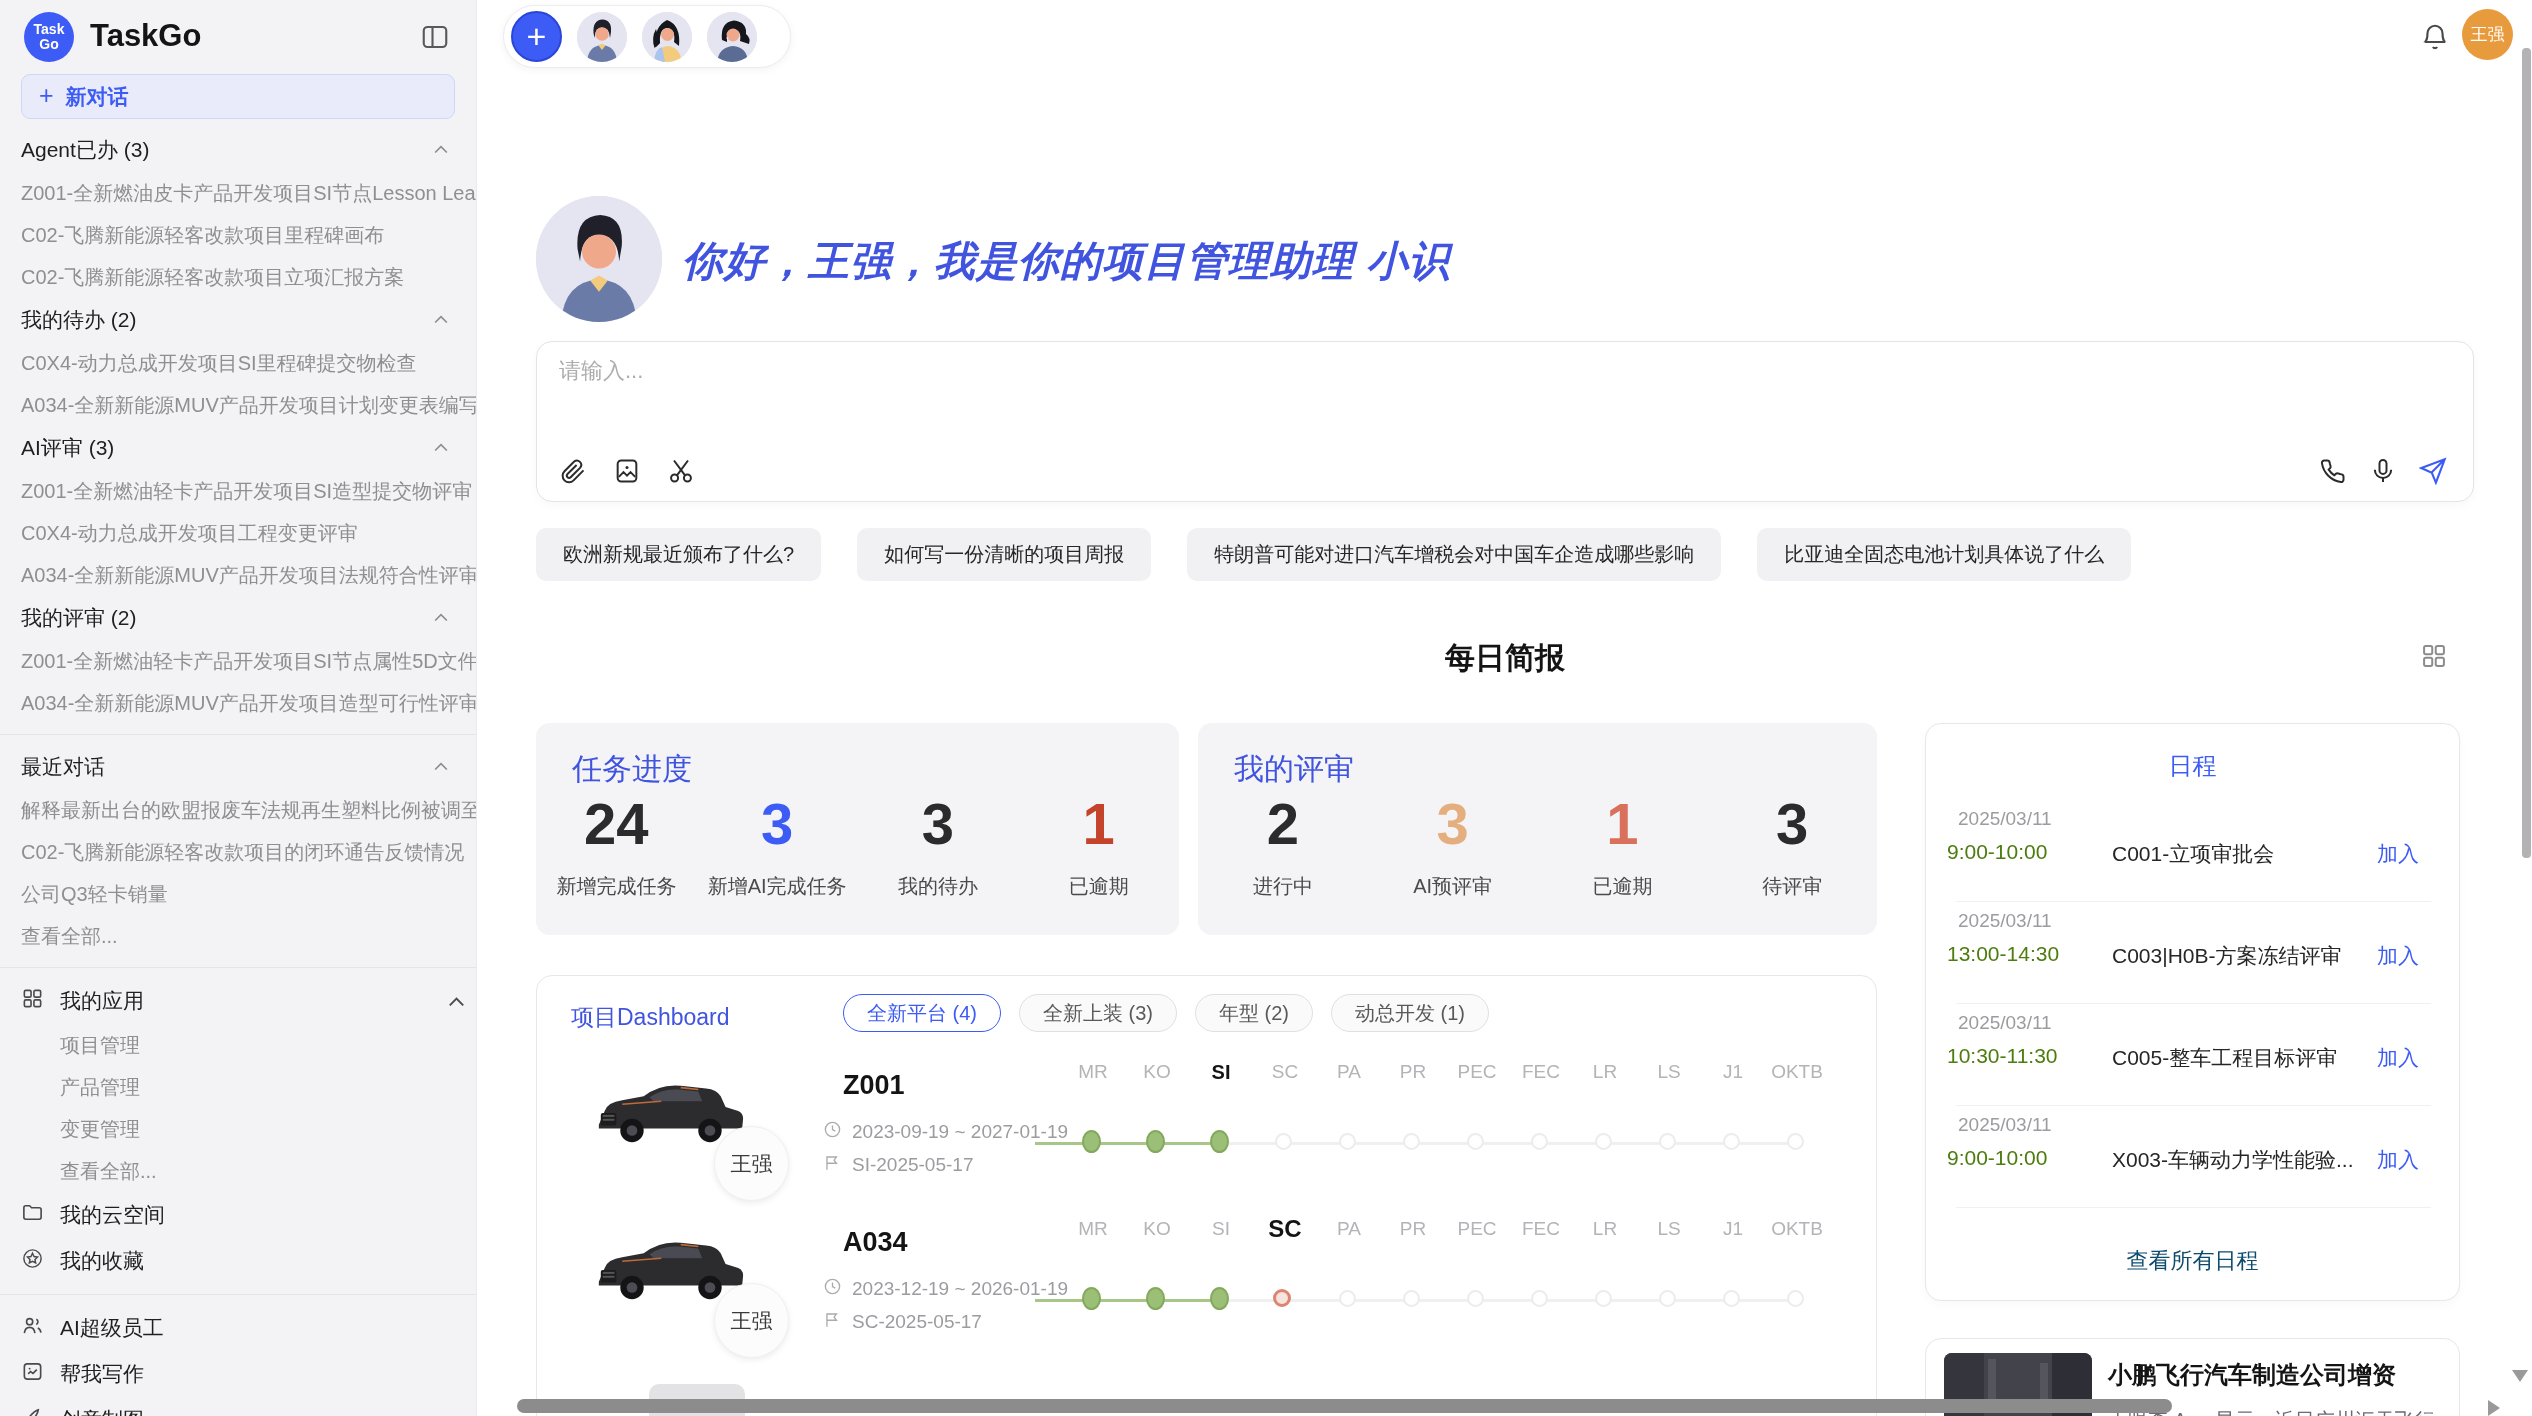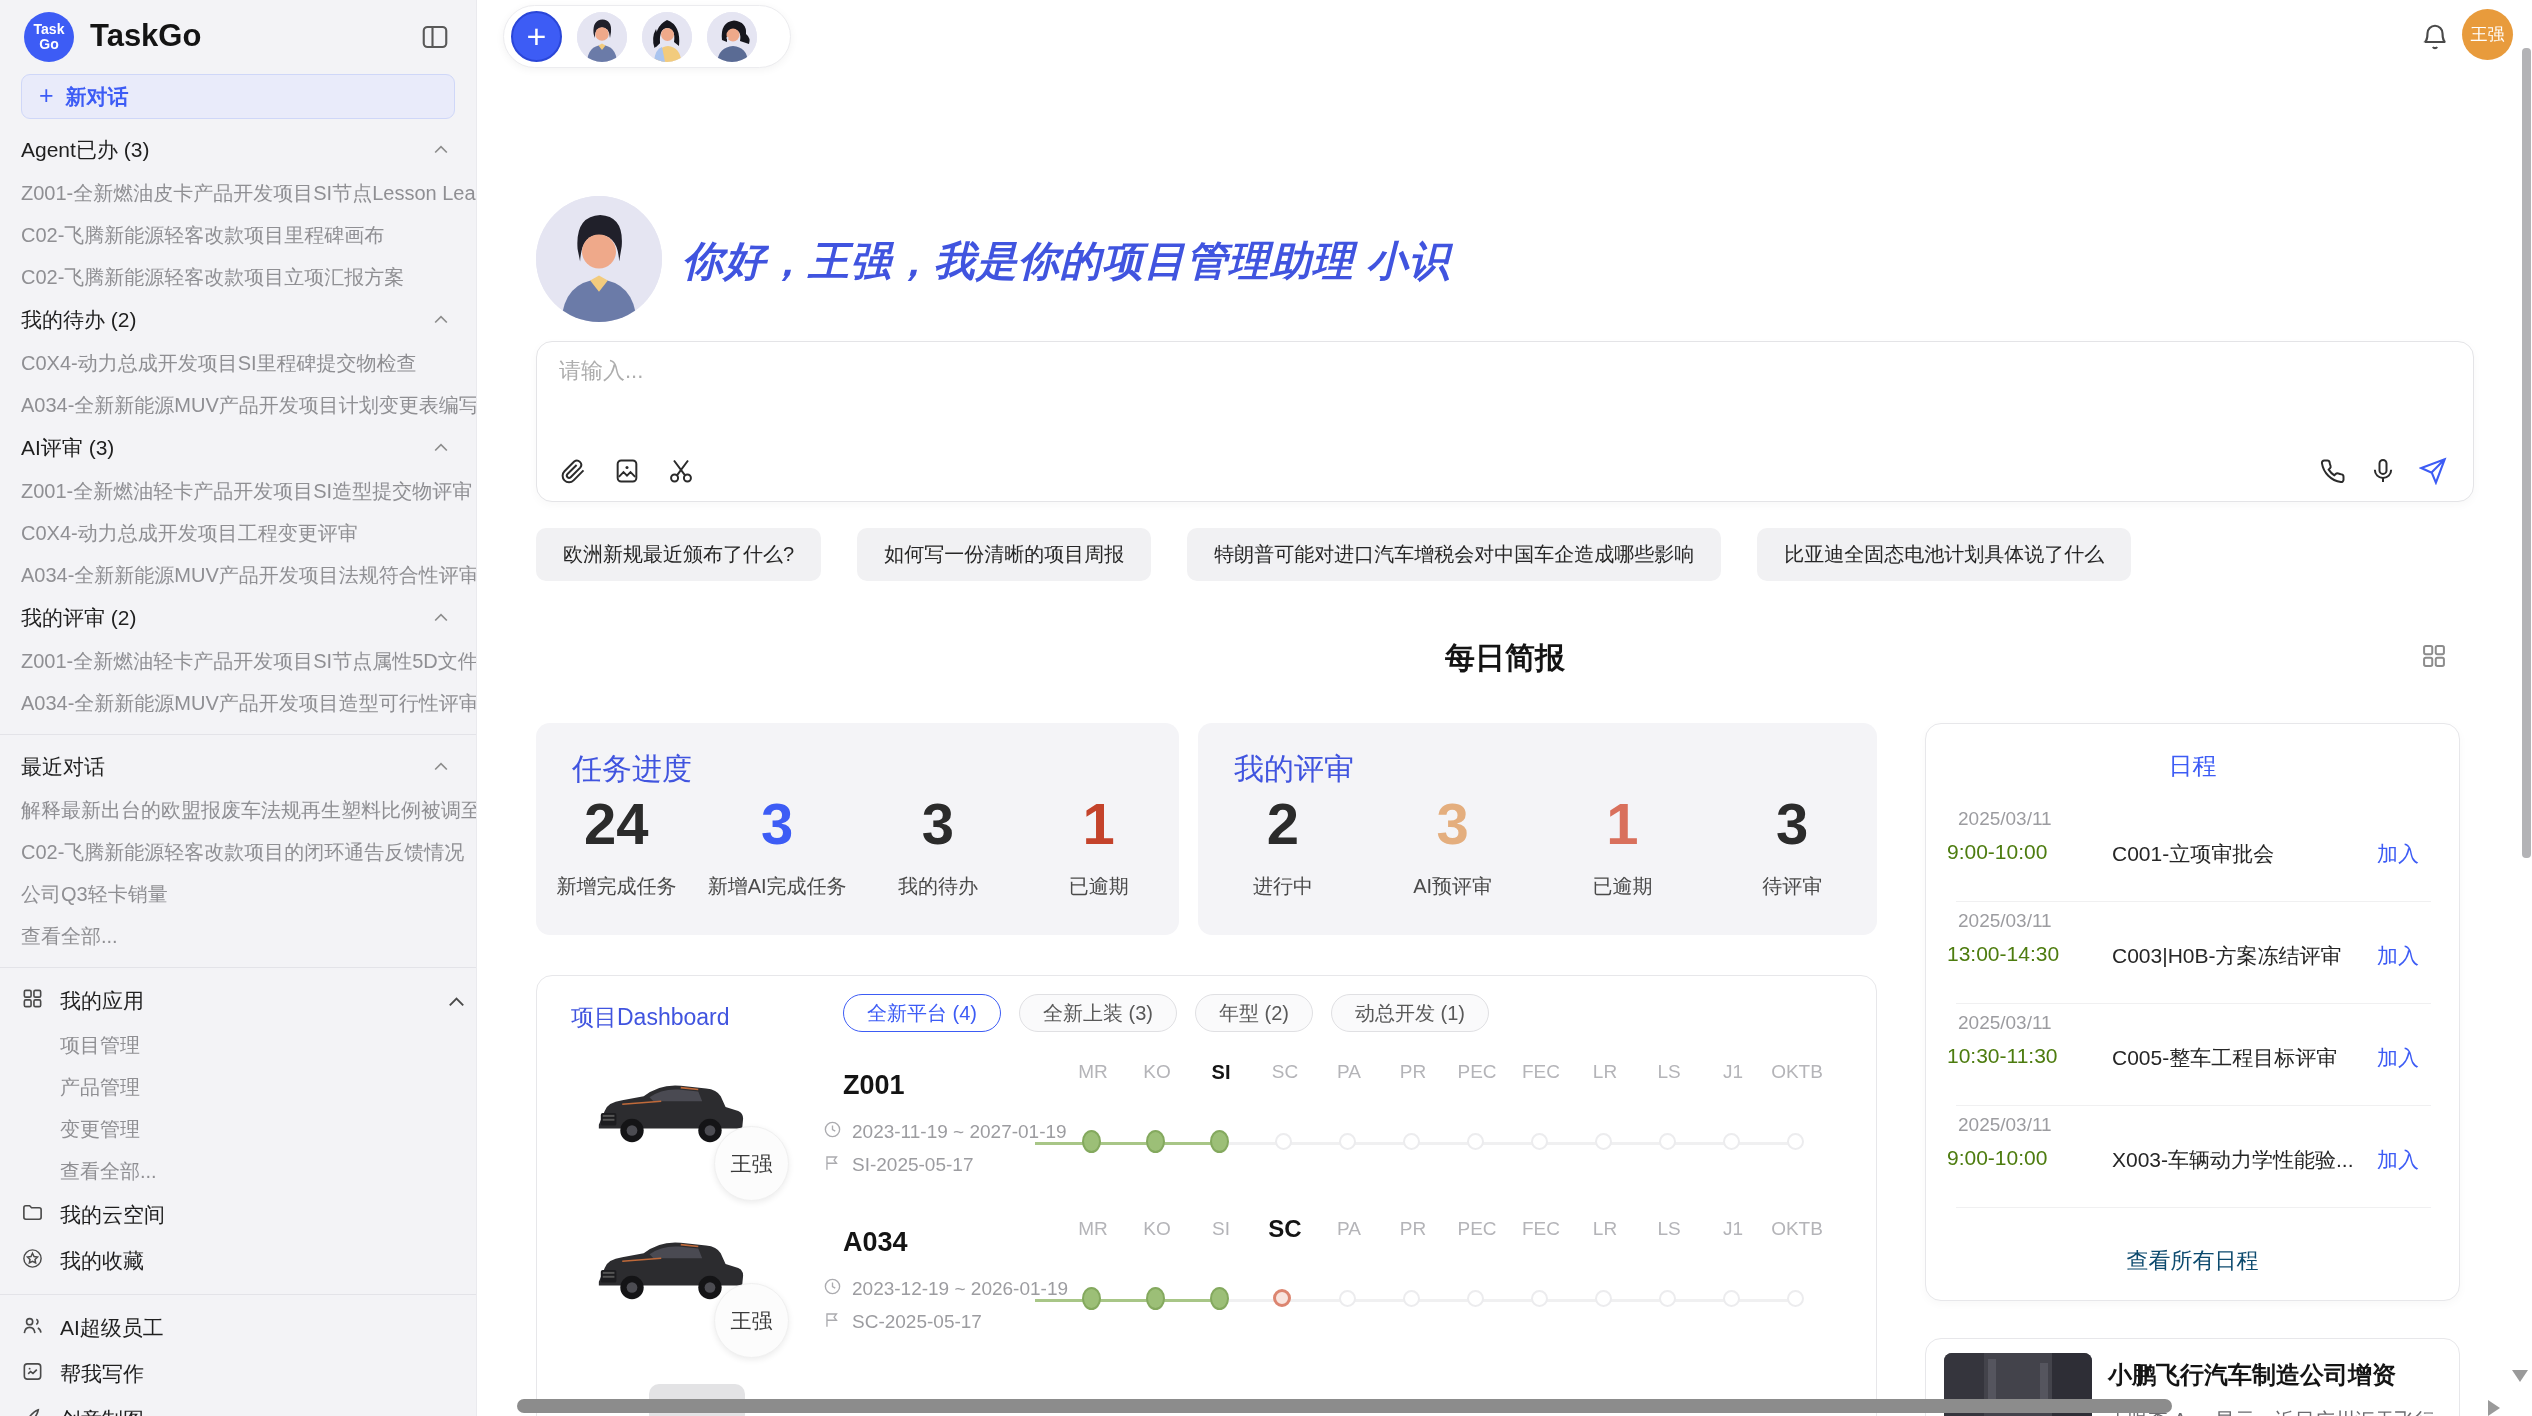--- a/index.html
+++ b/index.html
@@ -460,21 +460,21 @@
               <circle cx="120" cy="60" r="5.5" fill="#4c4c52"></circle>
               <path d="M30 33 l40 -3 M90 16 l18 2" stroke="#C06A3A" stroke-width="1.6" fill="none"></path>
             </svg></div>
           <div class="proj-badge">王强</div>
           <div class="proj-code">Z001</div>
           <div class="proj-meta meta-dates">
             <span><svg viewBox="0 0 24 24" fill="none" stroke="currentColor" stroke-width="1.7">
                 <circle cx="12" cy="12" r="9"></circle>
                 <path d="M12 7v5l3.5 2"></path>
               </svg></span>
-            <span>2023-11-19 ~ 2027-01-19</span>
+            <span>2023-09-19 ~ 2027-01-19</span>
           </div>
           <div class="proj-meta meta-flag">
             <span><svg viewBox="0 0 24 24" fill="none" stroke="currentColor" stroke-width="1.7">
                 <path d="M5 21V4m0 1h12l-3 4 3 4H5"></path>
               </svg></span>
             <span>SI-2025-05-17</span>
           </div>
           <div class="ms-wrap">
             <div class="ms-track done" style="left: -26px; top: 84px; width: 186px;"></div>
             <div class="ms-track" style="left: 160px; top: 84px; width: 576px;"></div>

